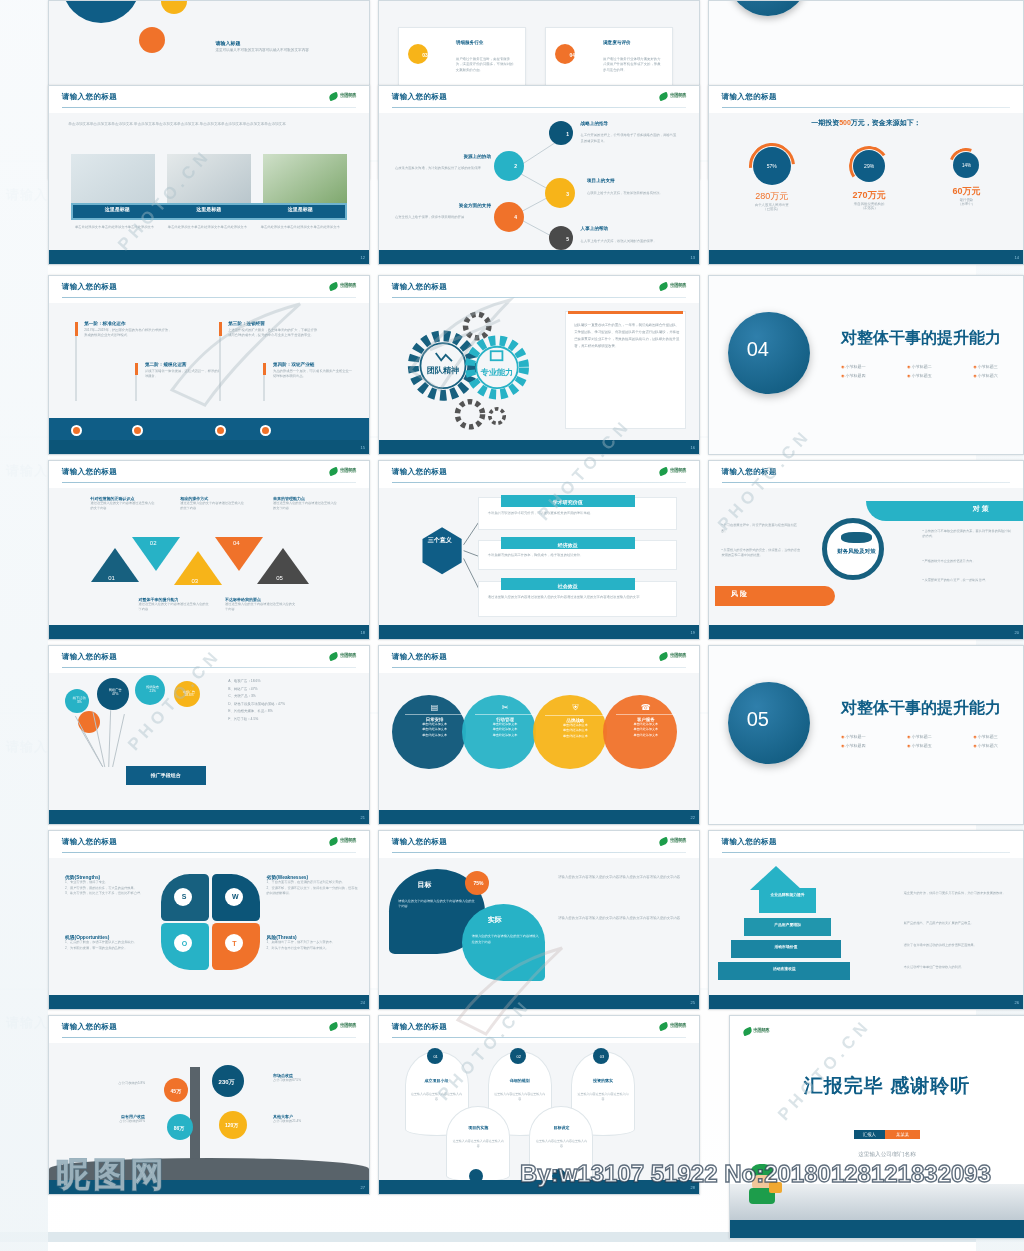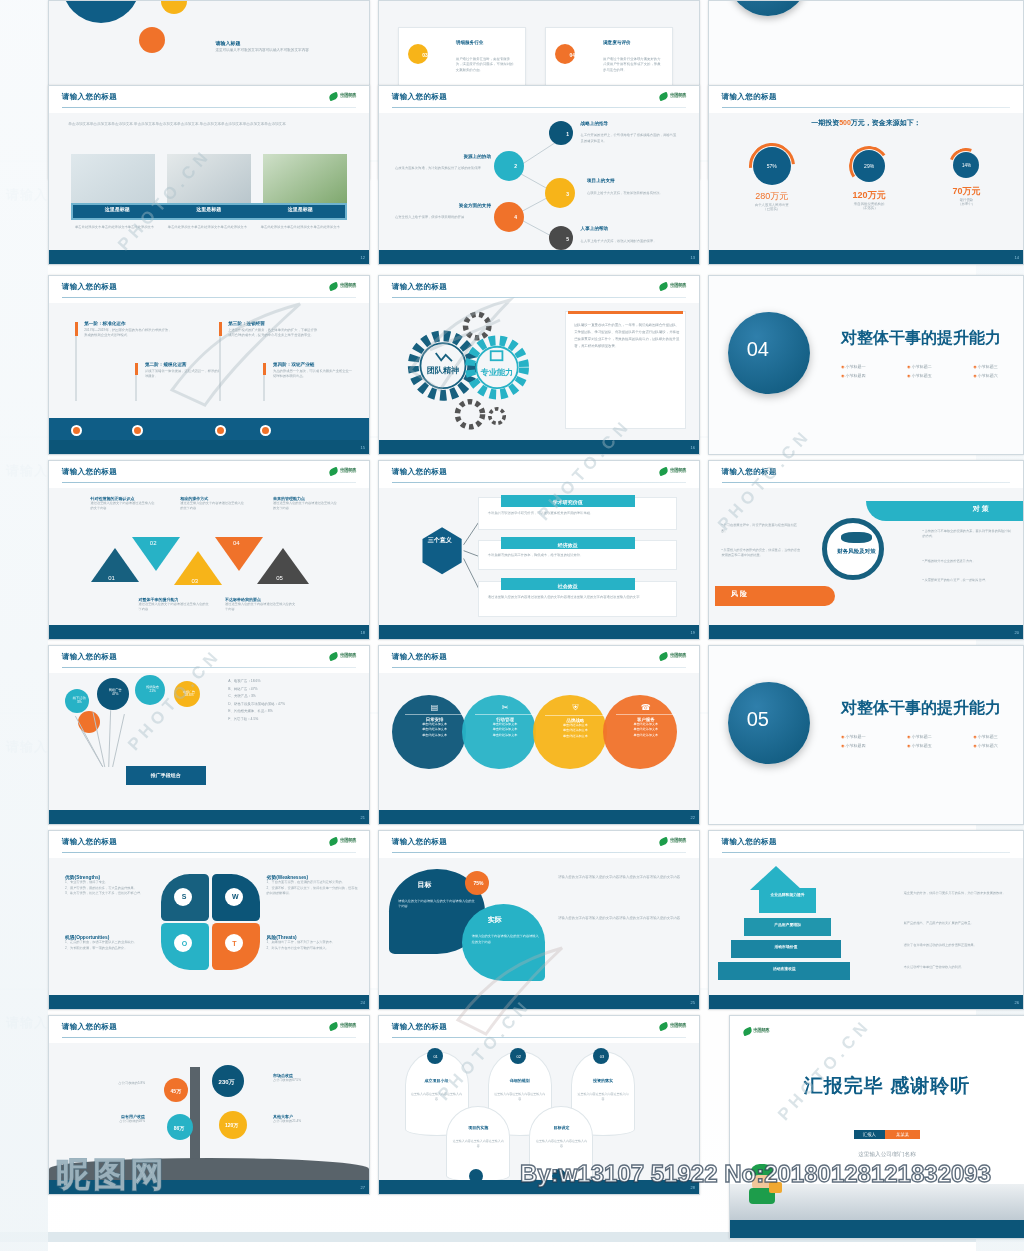--- a/index.html
+++ b/index.html
@@ -222,30 +222,30 @@
           </div>
           <div style="margin-top:1px;font-size:9px;color:#f0722a;font-weight:normal;"><span>280</span><span>万元</span></div>
           <div style="font-size:3.4px;color:#98a6ae;">由个人股东人民币出资</div>
           <div style="font-size:3.4px;color:#98a6ae;">（已落实）</div>
         </div>
         <div style="position:absolute;left:36%;top:24%;width:30%;text-align:center;">
           <div style="position:relative;width:40px;height:40px;margin:0 auto;">
             <div style="position:absolute;inset:0;border-radius:50%;border:3px solid #f0722a;border-right-color:transparent;border-bottom-color:transparent;transform:rotate(10deg);"></div>
             <div style="position:absolute;inset:4px;border-radius:50%;background:#0f5d86;display:flex;align-items:center;justify-content:center;color:#fff;font-size:5px;">29%</div>
           </div>
-          <div style="margin-top:3px;font-size:9px;color:#f0722a;font-weight:bold;"><span>120</span><span>万元</span></div>
+          <div style="margin-top:3px;font-size:9px;color:#f0722a;font-weight:bold;"><span>270</span><span>万元</span></div>
           <div style="font-size:3.4px;color:#98a6ae;">来自风险投资机构的</div>
           <div style="font-size:3.4px;color:#98a6ae;">（未落实）</div>
         </div>
         <div style="position:absolute;left:67%;top:26%;width:30%;text-align:center;">
           <div style="position:relative;width:34px;height:34px;margin:0 auto;">
             <div style="position:absolute;inset:0;border-radius:50%;border:3px solid #f0722a;border-right-color:transparent;border-bottom-color:transparent;border-left-color:transparent;transform:rotate(-25deg);"></div>
             <div style="position:absolute;inset:4px;border-radius:50%;background:#0f5d86;display:flex;align-items:center;justify-content:center;color:#fff;font-size:4.5px;">14%</div>
           </div>
-          <div style="margin-top:3px;font-size:9px;color:#f0722a;font-weight:bold;"><span>70</span><span>万元</span></div>
+          <div style="margin-top:3px;font-size:9px;color:#f0722a;font-weight:bold;"><span>60</span><span>万元</span></div>
           <div style="font-size:3.4px;color:#98a6ae;">银行贷款</div>
           <div style="font-size:3.4px;color:#98a6ae;">（办理中）</div>
         </div>
       </div>
       <div class="s-foot">
           <span class="pg">14</span>
         </div>
     </div>
 
     <div class="slide" style="left:0;top:371px;width:322px;height:180px;">

